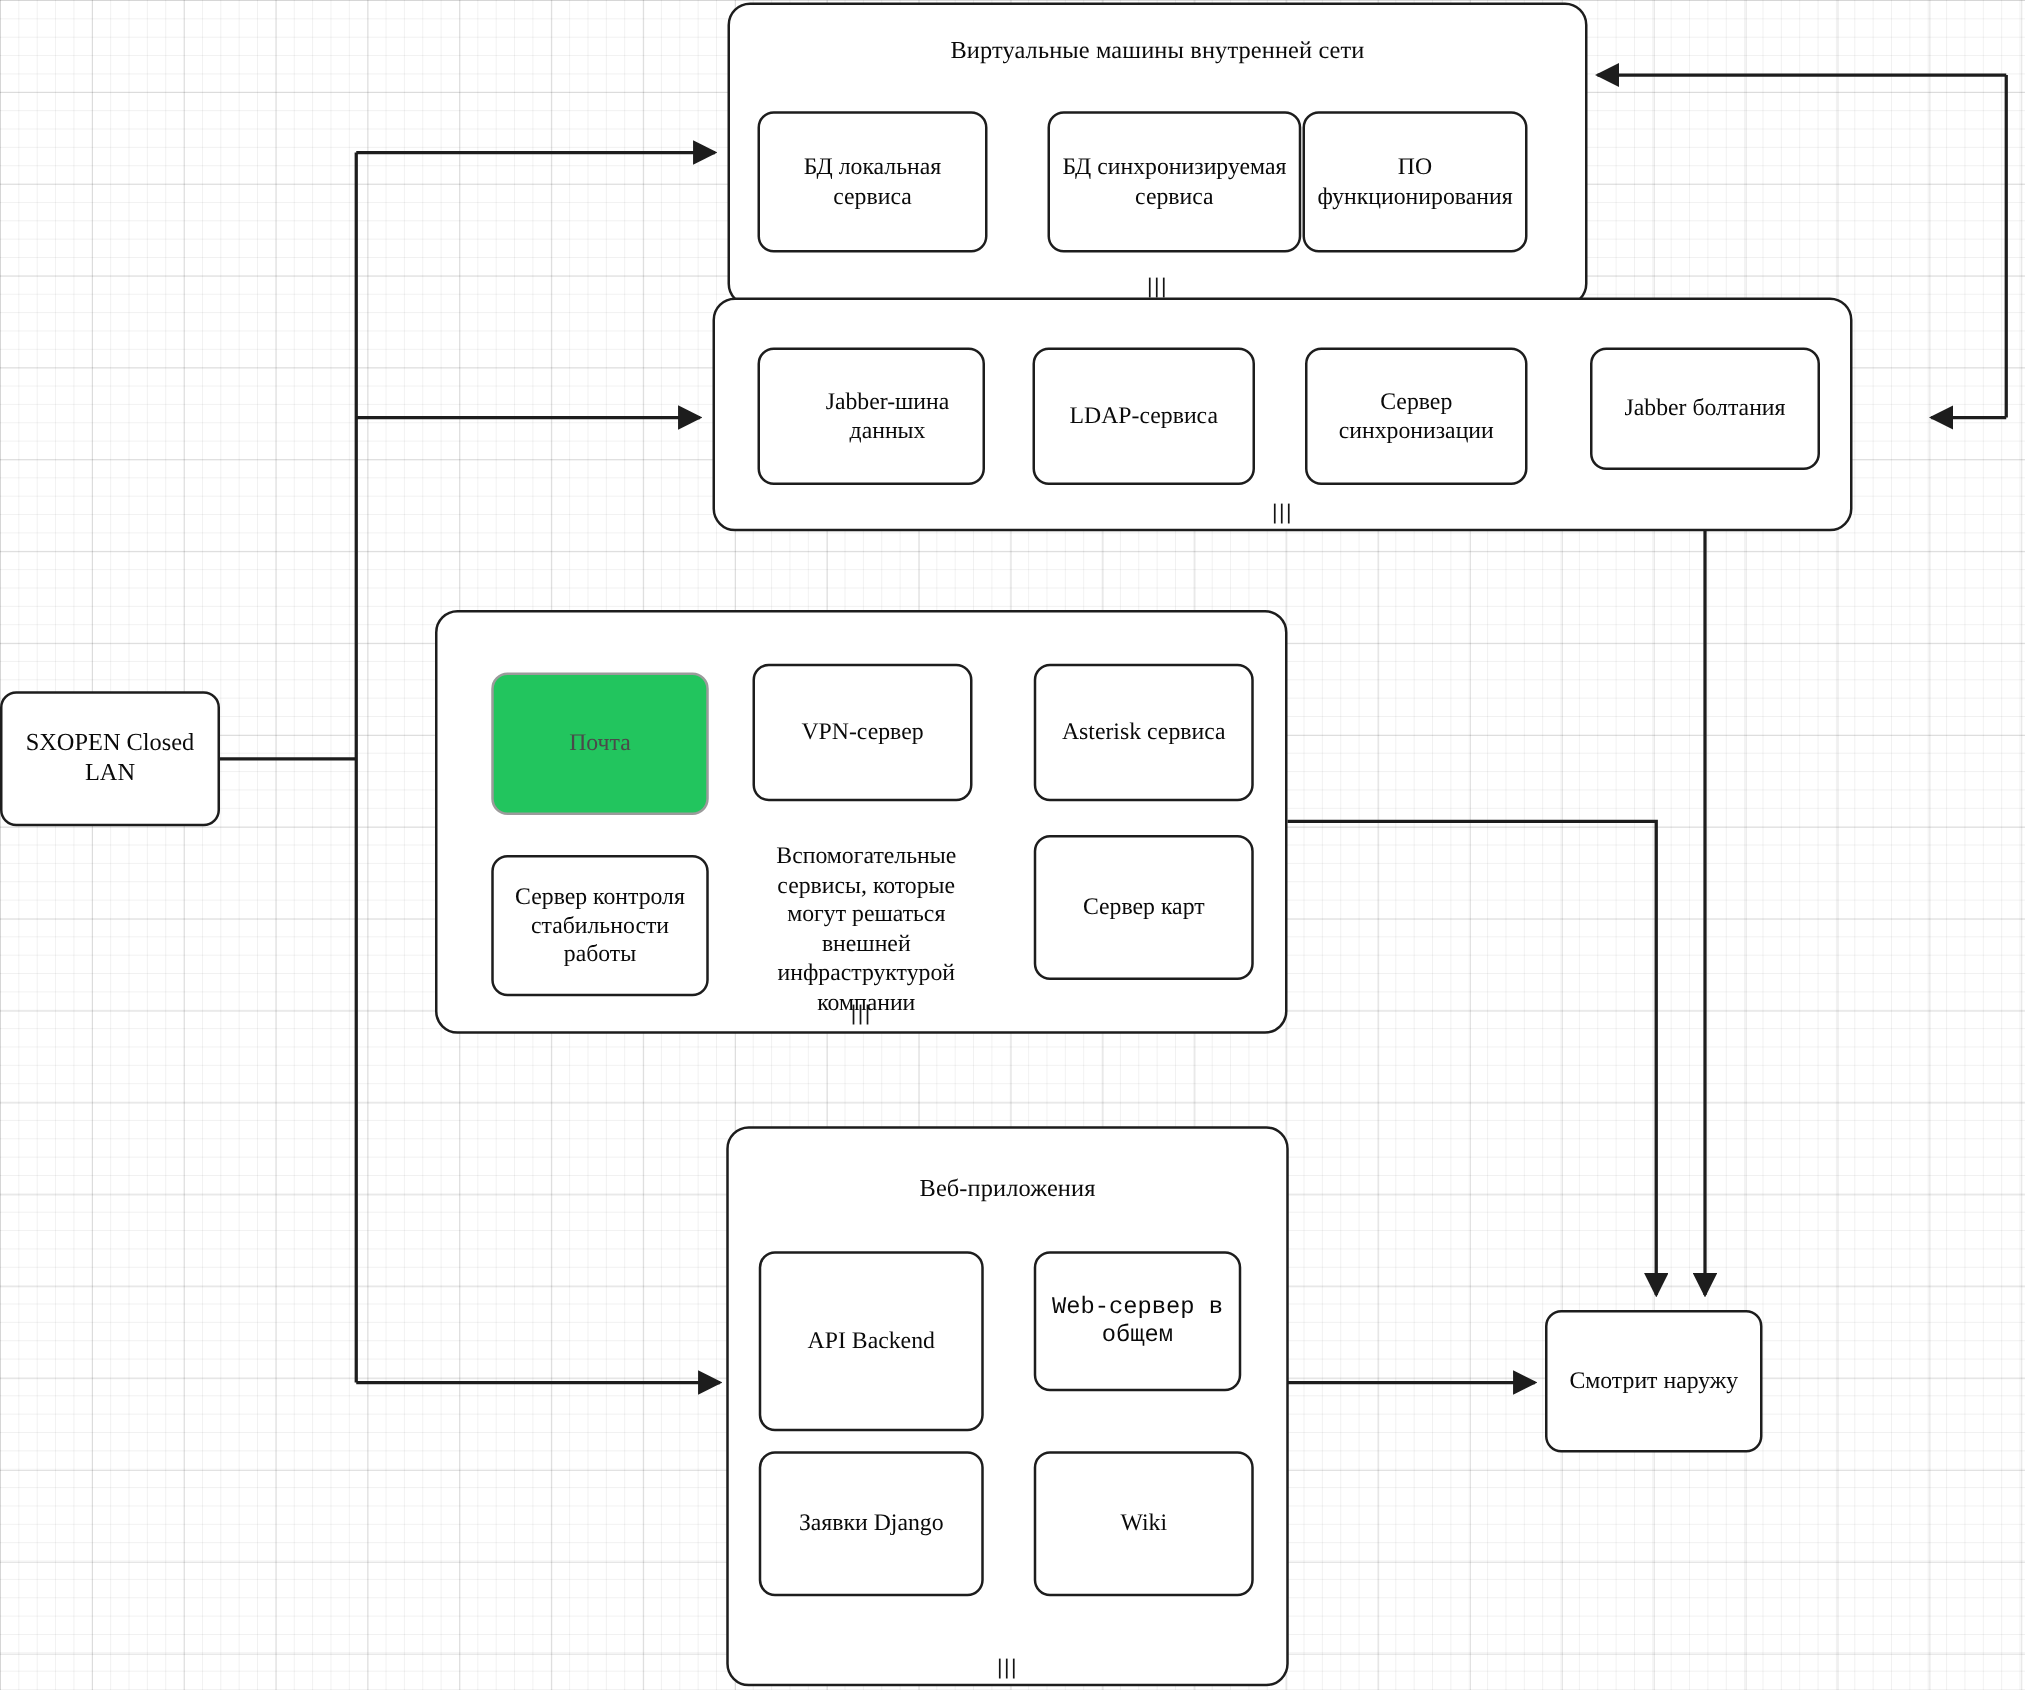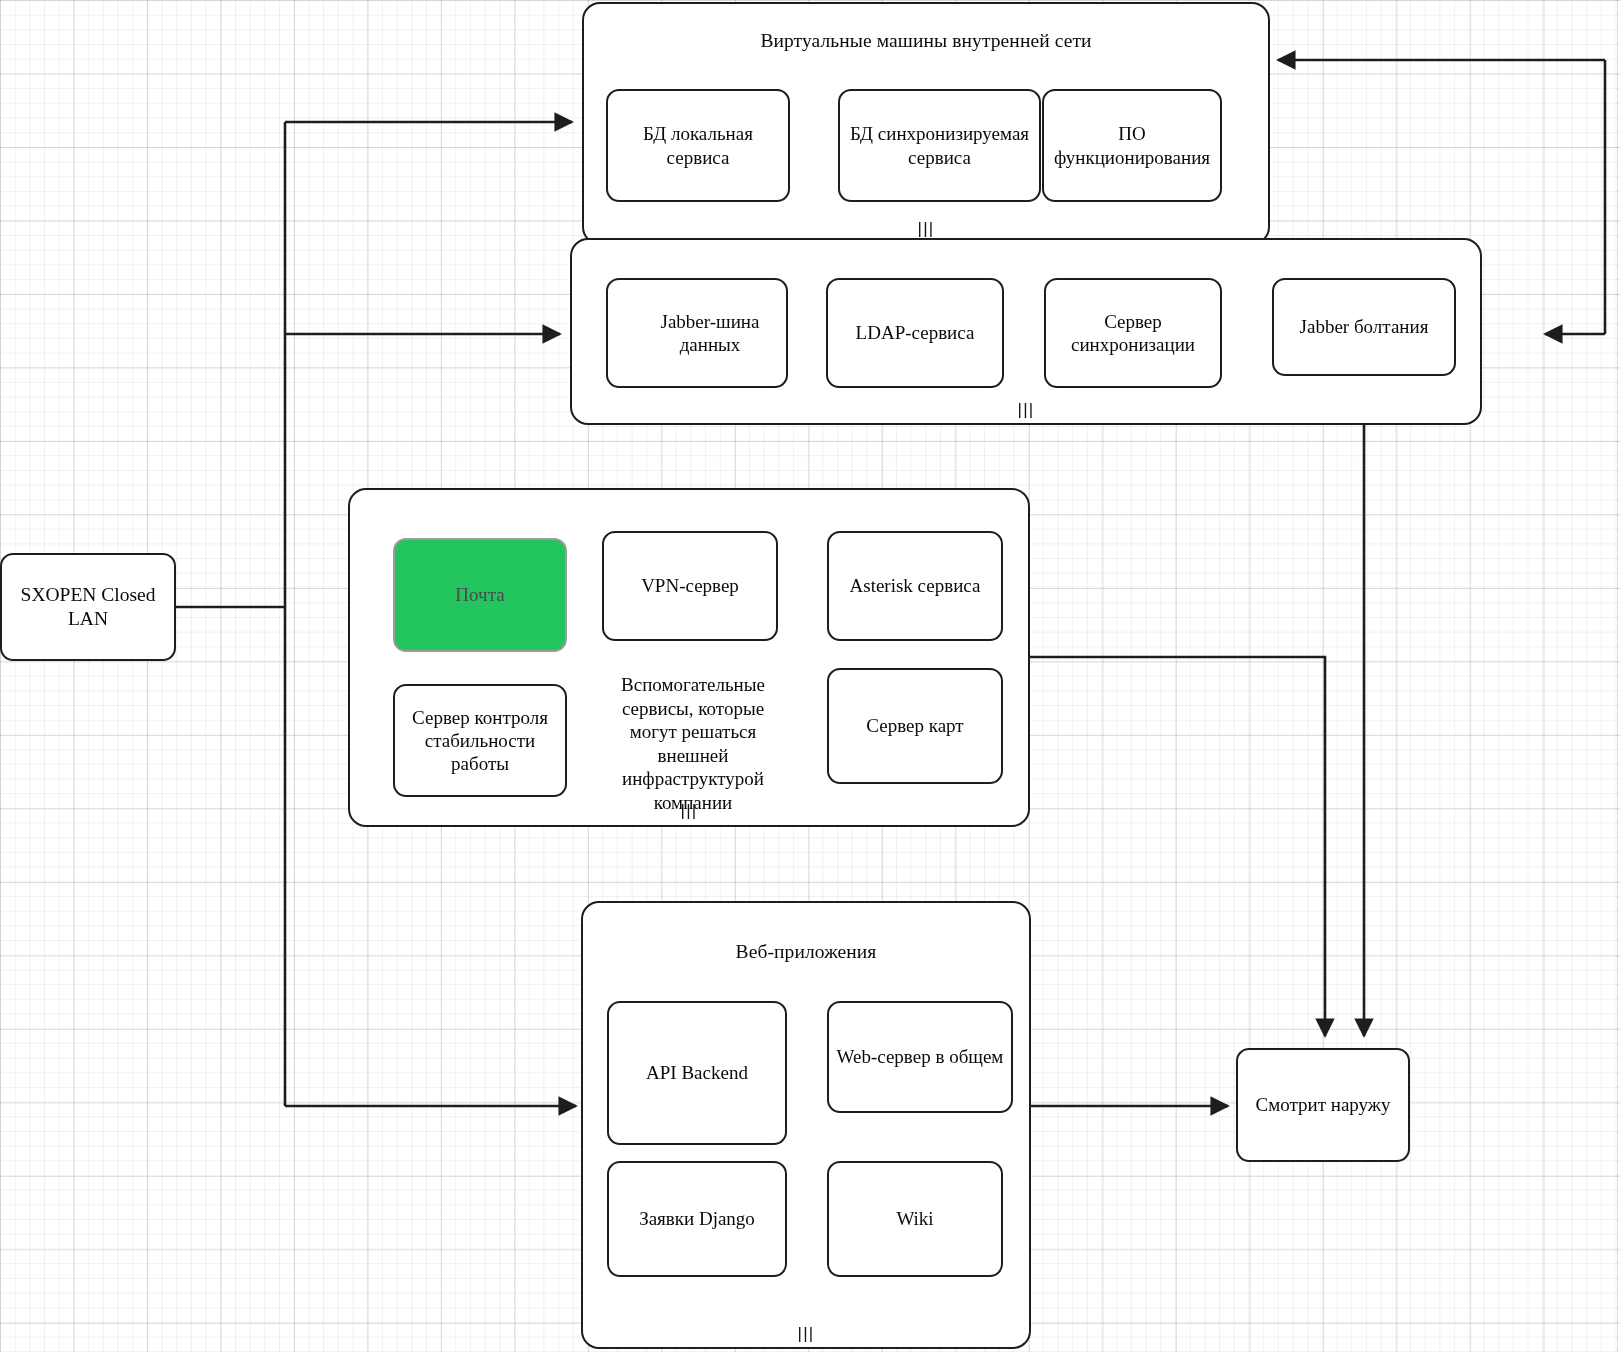--- a/index.html
+++ b/index.html
@@ -188,21 +188,21 @@
 </div>
 <div class="free-label" style="left:597px; top:673px; width:192px;">Вспомогательные сервисы, которые могут решаться внешней инфраструктурой компании</div>
 
 <div class="group" style="left:581px; top:901px; width:450px; height:448px;">
   <div class="group-title" style="top:38px;">Веб-приложения</div>
   <div class="grip" style="left:50%; bottom:5px;">|||</div>
 </div>
 <div class="node" style="left:607px; top:1001px; width:180px; height:144px;">
   <span>API Backend</span>
 </div>
-<div class="node" style="left:827px; top:1001px; width:186px; height:112px;">
+<div class="node" style="left:827px; top:1001px; width:166px; height:112px;font-family:Liberation Mono, monospace;">
   <span>Web-сервер в общем</span>
 </div>
 <div class="node" style="left:607px; top:1161px; width:180px; height:116px;">
   <span>Заявки Django</span>
 </div>
 <div class="node" style="left:827px; top:1161px; width:176px; height:116px;">
   <span>Wiki</span>
 </div>
 
 <div class="node" style="left:1236px; top:1048px; width:174px; height:114px;">

